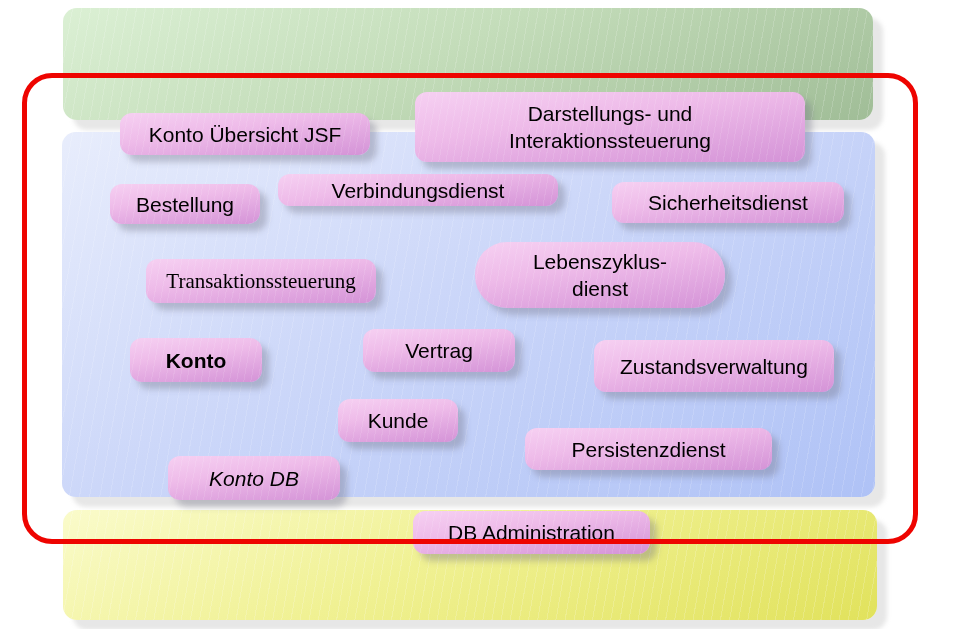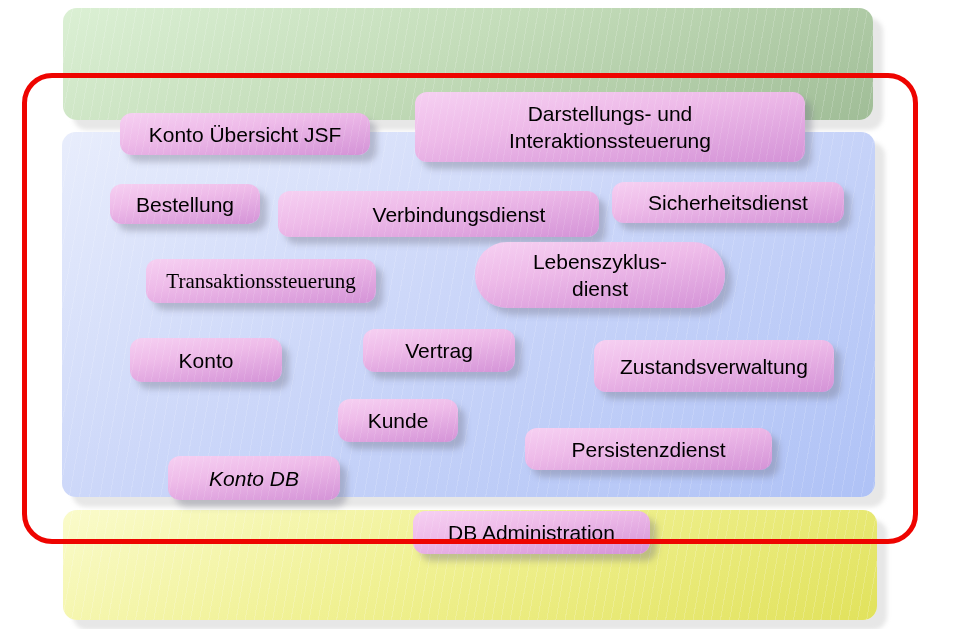--- a/index.html
+++ b/index.html
@@ -56,25 +56,25 @@
     font-size:21px;line-height:27px;
     border-radius:12px;
     background-image:
       repeating-linear-gradient(100deg, rgba(255,255,255,0.10) 0 1px, rgba(255,255,255,0) 1px 7px),
       linear-gradient(172deg,#f6d0f2 0%,#eebbe9 40%,#d493d7 100%);
     box-shadow:7px 7px 6px rgba(115,115,135,0.38);
   }
   .n0 {left:120px;top:113px;width:250px;height:42px;}
   .n1 {left:415px;top:92px;width:390px;height:70px;}
   .n2 {left:110px;top:184px;width:150px;height:40px;}
-  .n3 {left:278px;top:191px;width:280px;height:46px;padding-left:41px;}
+  .n3 {left:278px;top:174px;width:280px;height:32px;}
   .n4 {left:612px;top:182px;width:232px;height:41px;}
   .n5 {left:146px;top:259px;width:230px;height:44px;font-family:Liberation Serif, serif;}
   .n6 {left:475px;top:242px;width:250px;height:66px;border-radius:32px;}
-  .n7 {left:130px;top:338px;width:152px;height:44px;}
+  .n7 {left:130px;top:338px;width:132px;height:44px;font-weight:bold;}
   .n8 {left:355px;top:329px;width:152px;height:43px;margin-left:8px;}
   .n9 {left:594px;top:340px;width:240px;height:52px;}
   .n10{left:338px;top:399px;width:120px;height:43px;}
   .n11{left:525px;top:428px;width:247px;height:42px;}
   .n12{left:168px;top:456px;width:172px;height:44px;font-style:italic;}
   .n13{left:413px;top:475px;width:237px;height:43px;margin-top:36px;}
 </style>
 </head>
 <body>
 

